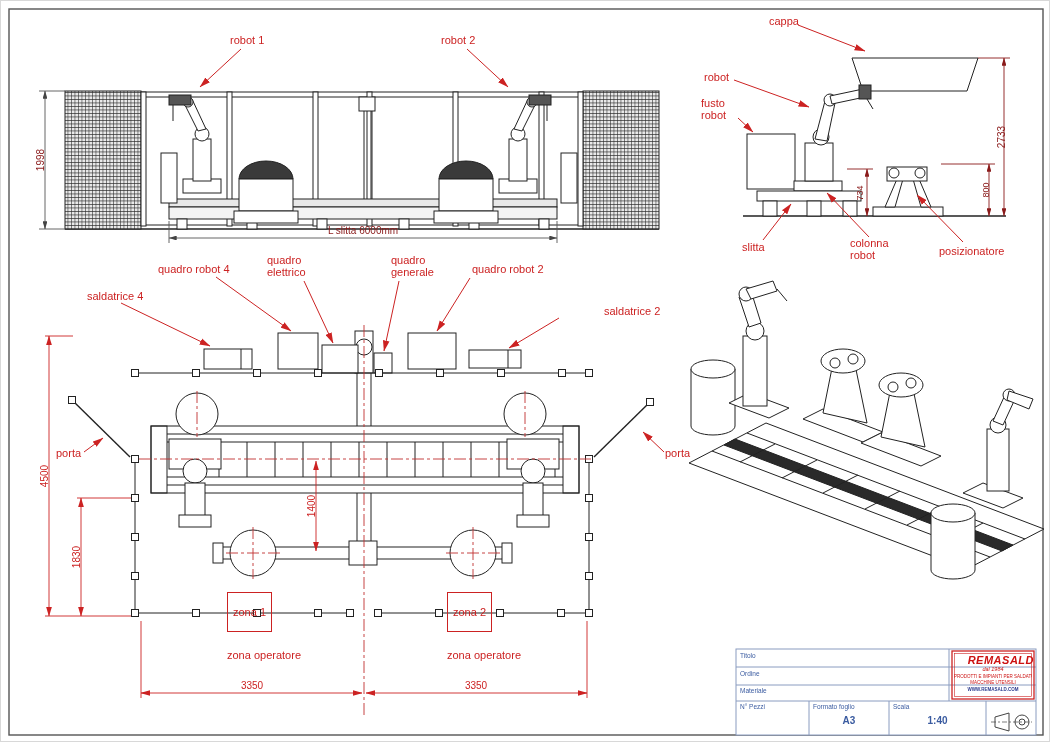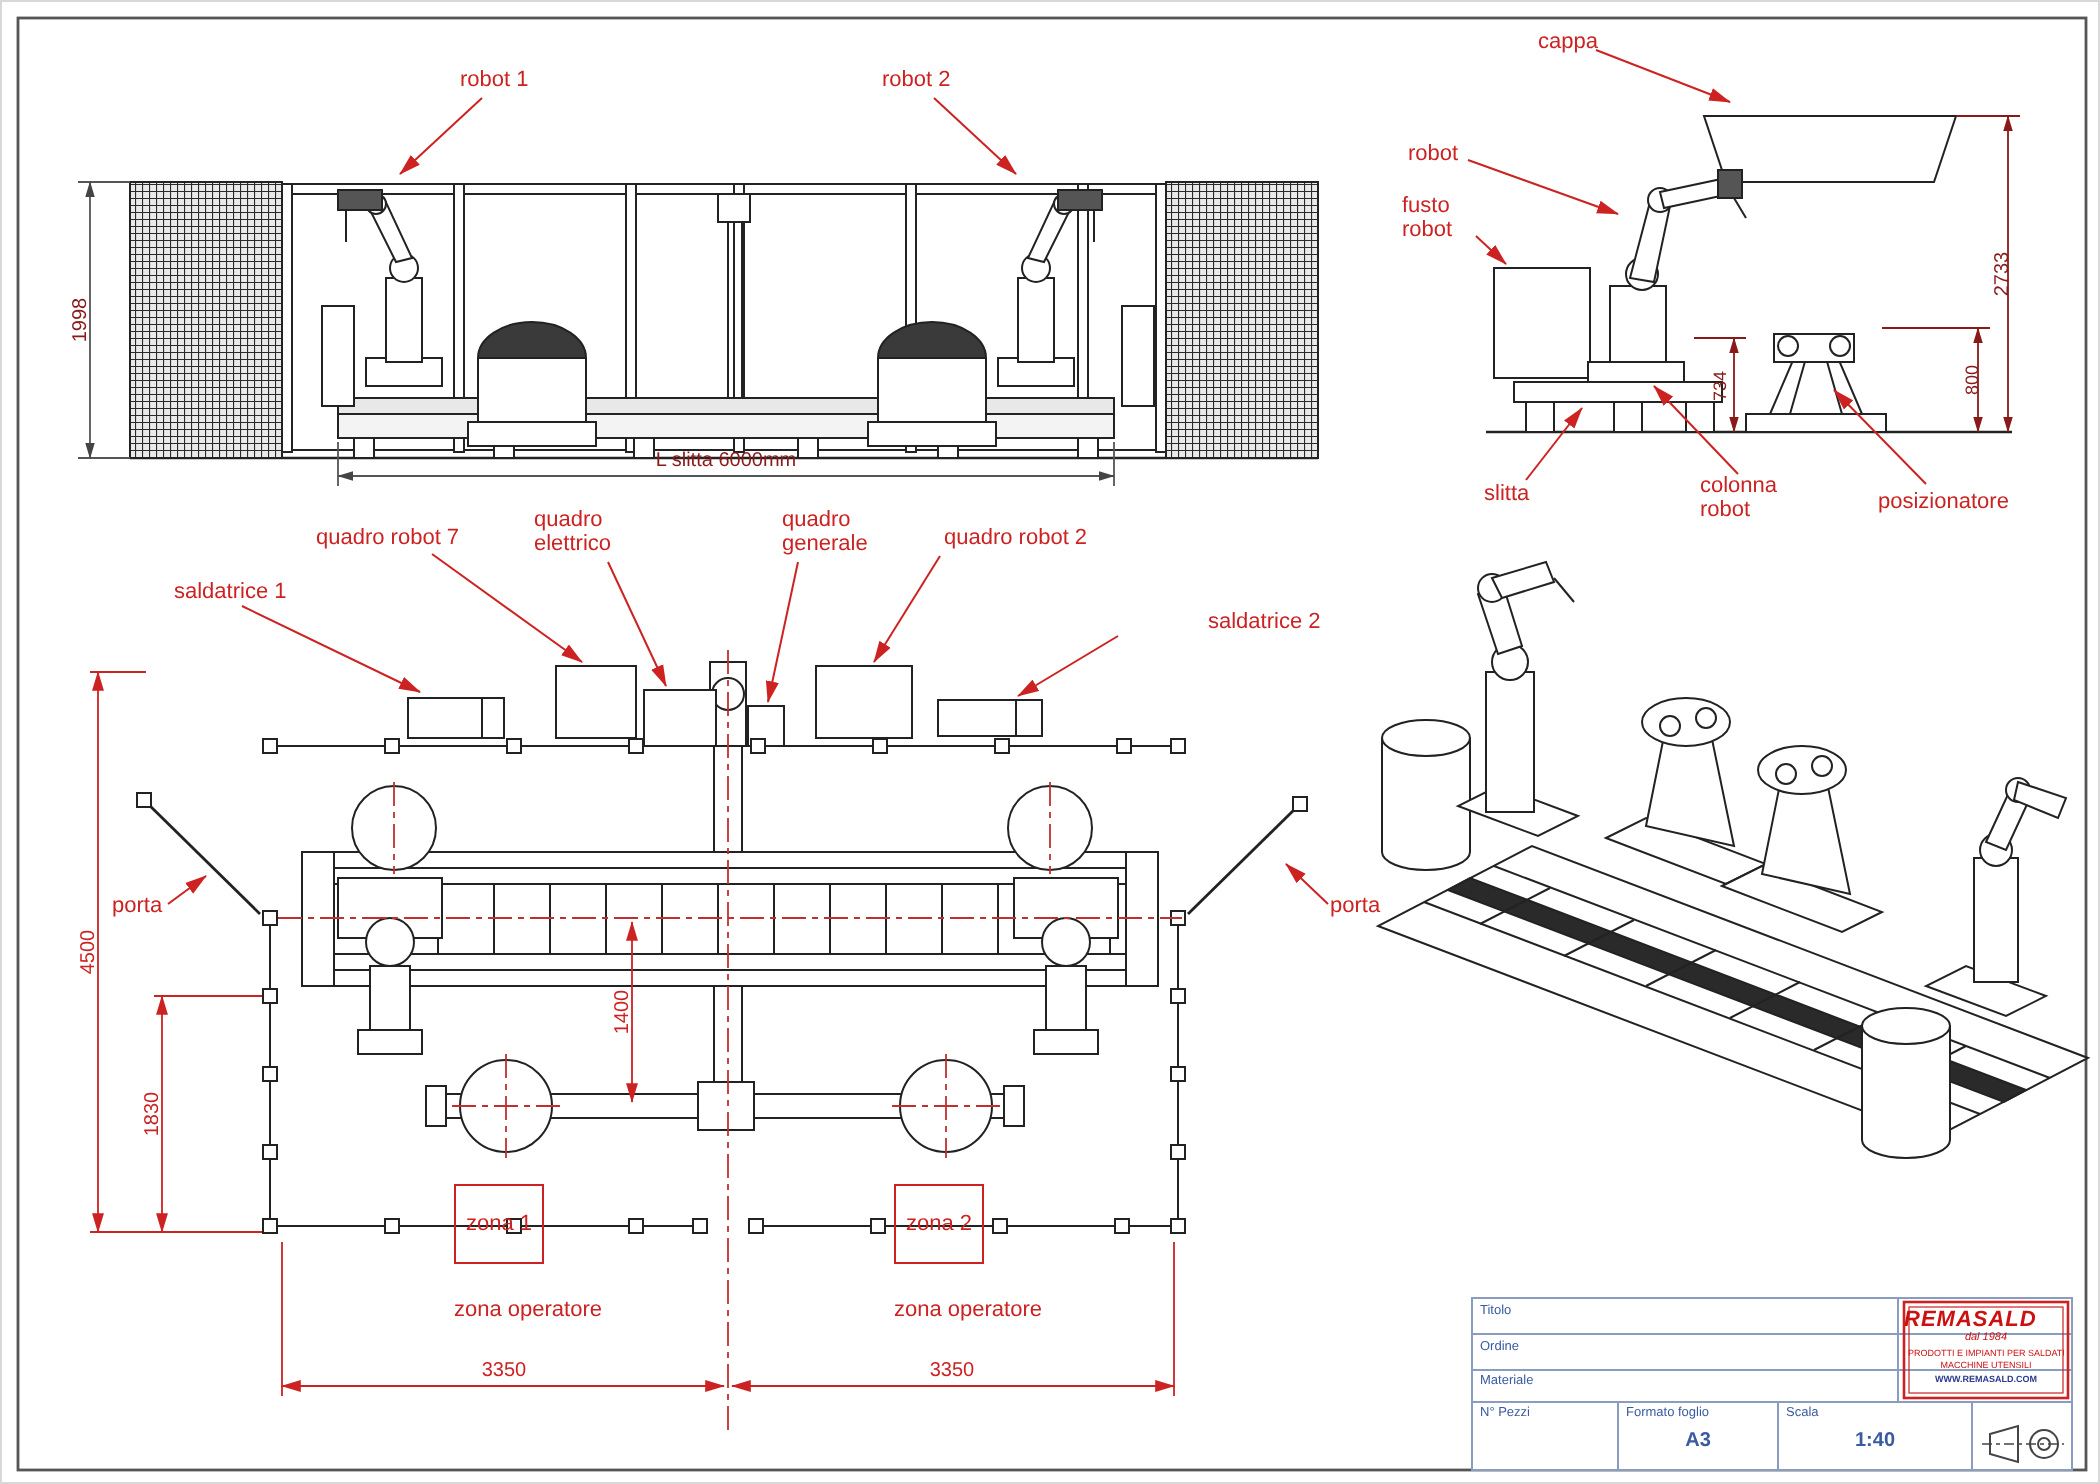--- a/index.html
+++ b/index.html
@@ -12,21 +12,21 @@
   .vdim{position:absolute;width:60px;height:12px;text-align:center;transform:rotate(-90deg);
         font-size:10px;color:#8a1a1a;}
   .vred{color:#cc2222;}
   .s9{font-size:9px;}
   .dimtxt{position:absolute;font-size:10px;color:#8a1a1a;}
   .dimred{color:#cc2222;}
   .zona{border:1px solid #cc2222;padding:12px 5px;line-height:14px;}
   .title{position:absolute;font-size:19px;font-weight:bold;color:#e00000;letter-spacing:.3px;white-space:nowrap;}
   .tbl{position:absolute;color:#3a5ba0;font-size:6.5px;white-space:nowrap;}
   .tbv{position:absolute;color:#3a5ba0;font-size:10px;font-weight:bold;text-align:center;}
-  .logo-name{position:absolute;color:#cc1111;font-weight:bold;font-style:italic;font-size:11px;text-align:left;letter-spacing:.5px;}
+  .logo-name{position:absolute;color:#cc1111;font-weight:bold;font-style:italic;font-size:11px;text-align:right;letter-spacing:.5px;}
   .logo-tag{position:absolute;color:#cc1111;font-style:italic;font-size:5.5px;text-align:center;}
   .logo-sm{position:absolute;color:#cc1111;font-size:4.5px;text-align:center;white-space:nowrap;overflow:hidden;}
   .logo-web{position:absolute;color:#2a3b8f;font-size:4.5px;font-weight:bold;text-align:center;}
 </style>
 </head>
 <body>
 
 <div class="sheet">
 
 <svg width="1050" height="742" viewBox="0 0 1050 742">
@@ -392,22 +392,22 @@
 <div class="lbl" style="left:768px;top:14px;">cappa</div>
 <div class="lbl" style="left:703px;top:70px;text-align:center;">robot</div>
 <div class="lbl wrap" style="left:700px;top:96px;width:34px;">fusto robot</div>
 <div class="lbl" style="left:741px;top:240px;">slitta</div>
 <div class="lbl wrap" style="left:849px;top:236px;width:46px;">colonna robot</div>
 <div class="lbl" style="left:938px;top:244px;">posizionatore</div>
 <div class="vdim" style="left:971px;top:130px;">2733</div>
 <div class="vdim s9" style="left:830px;top:186px;">734</div>
 <div class="vdim s9" style="left:956px;top:183px;">800</div>
 
-<div class="lbl" style="left:86px;top:289px;">saldatrice 1</div>
-<div class="lbl" style="left:157px;top:262px;">quadro robot 7</div>
+<div class="lbl" style="left:86px;top:289px;">saldatrice 4</div>
+<div class="lbl" style="left:157px;top:262px;">quadro robot 4</div>
 <div class="lbl wrap" style="left:266px;top:253px;width:46px;">quadro elettrico</div>
 <div class="lbl wrap" style="left:390px;top:253px;width:46px;">quadro generale</div>
 <div class="lbl" style="left:471px;top:262px;">quadro robot 2</div>
 <div class="lbl" style="left:561px;top:304px;margin-left:42px;">saldatrice 2</div>
 <div class="lbl" style="left:55px;top:446px;">porta</div>
 <div class="lbl" style="left:664px;top:446px;">porta</div>
 <div class="lbl zona" style="left:226px;top:591px;">zona 1</div>
 <div class="lbl zona" style="left:446px;top:591px;">zona 2</div>
 <div class="lbl ctr" style="left:210px;top:648px;width:106px;">zona operatore</div>
 <div class="lbl ctr" style="left:430px;top:648px;width:106px;">zona operatore</div>

